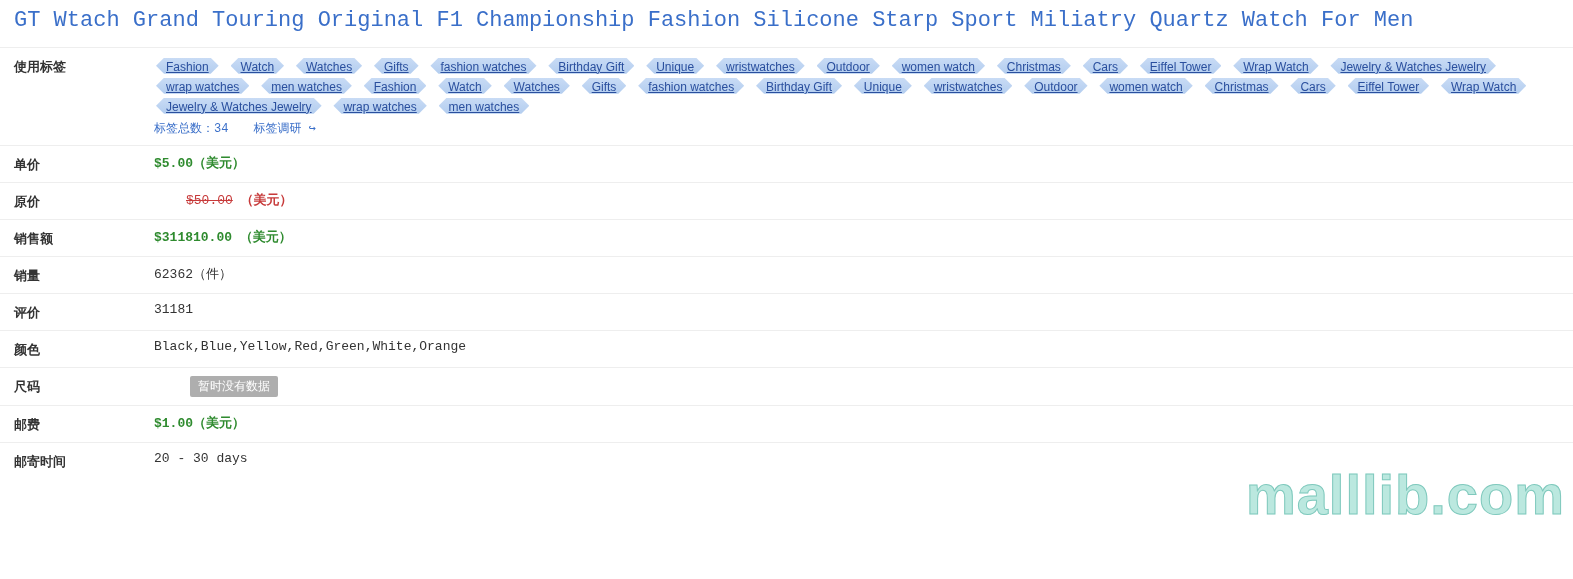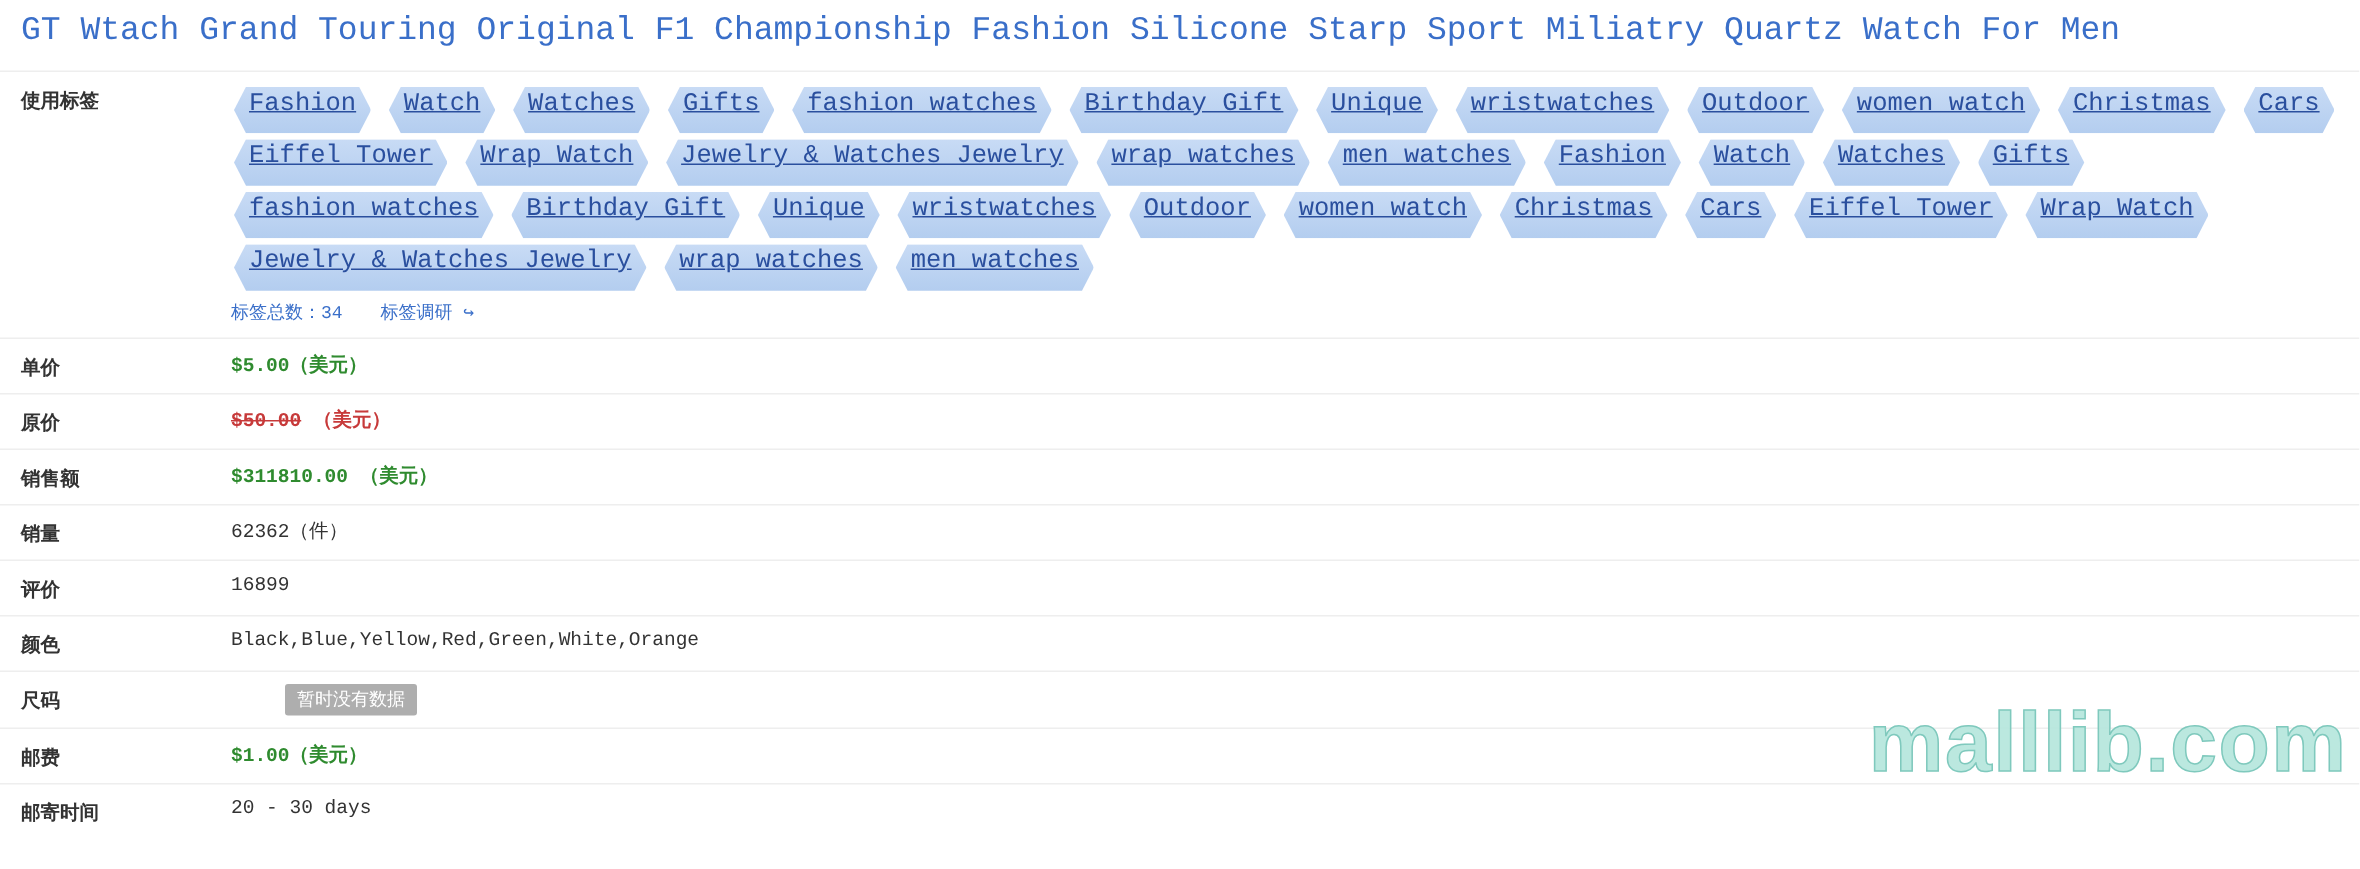--- a/index.html
+++ b/index.html
@@ -100,23 +100,23 @@
     font-family: "Courier New", monospace;
     font-size: 13px;
   }
   .tags-row .value {
     padding-right: 10px;
   }
   .tag {
     display: inline-block;
     background: linear-gradient(#c8dbf5, #b3cdef);
     color: #2a4f9e;
-    font-family: Liberation Mono, monospace;
-    font-size: 17px;
-    padding: 2px 10px 10px 10px;
+    font-family: Liberation Sans, sans-serif;
+    font-size: 12px;
+    padding: 2px 10px 0 10px;
     margin: 2px 2px;
     position: relative;
     text-decoration: underline;
     white-space: nowrap;
     cursor: pointer;
     clip-path: polygon(8px 0, calc(100% - 8px) 0, 100% 50%, calc(100% - 8px) 100%, 8px 100%, 0 50%);
   }
   .tag-footer {
     margin-top: 4px;
     font-size: 12px;
@@ -127,21 +127,21 @@
   }
   .tag-footer .research {
     color: #3a6fc9;
     margin-left: 18px;
     cursor: pointer;
   }
   .tag-footer .research .arrow {
     font-size: 12px;
   }
   .green { color: #2f8b2f; font-weight: bold;}
-  .red-strike { color: #c73a3a; text-decoration: line-through; font-weight: bold;}
+  .red-strike { color: #c73a3a; text-decoration: line-through; font-weight: normal; margin-left: 32px;}
   .red-normal { color: #c73a3a; font-weight: bold;}
   .nodata {
     display: inline-block;
     background: #aeaeae;
     color: #fff;
     padding: 2px 8px;
     font-size: 12px;
     font-family: "SimSun",sans-serif;
     border-radius: 2px;
     margin-left: 36px;
@@ -200,21 +200,21 @@
     <div class="value"><span class="green">$311810.00 （美元）</span></div>
   </div>
 
   <div class="row">
     <div class="label">销量</div>
     <div class="value">62362（件）</div>
   </div>
 
   <div class="row">
     <div class="label">评价</div>
-    <div class="value">16899</div>
+    <div class="value">31181</div>
   </div>
 
   <div class="row">
     <div class="label">颜色</div>
     <div class="value">Black,Blue,Yellow,Red,Green,White,Orange</div>
   </div>
 
   <div class="row">
     <div class="label">尺码</div>
     <div class="value"><span class="nodata">暂时没有数据</span></div>

